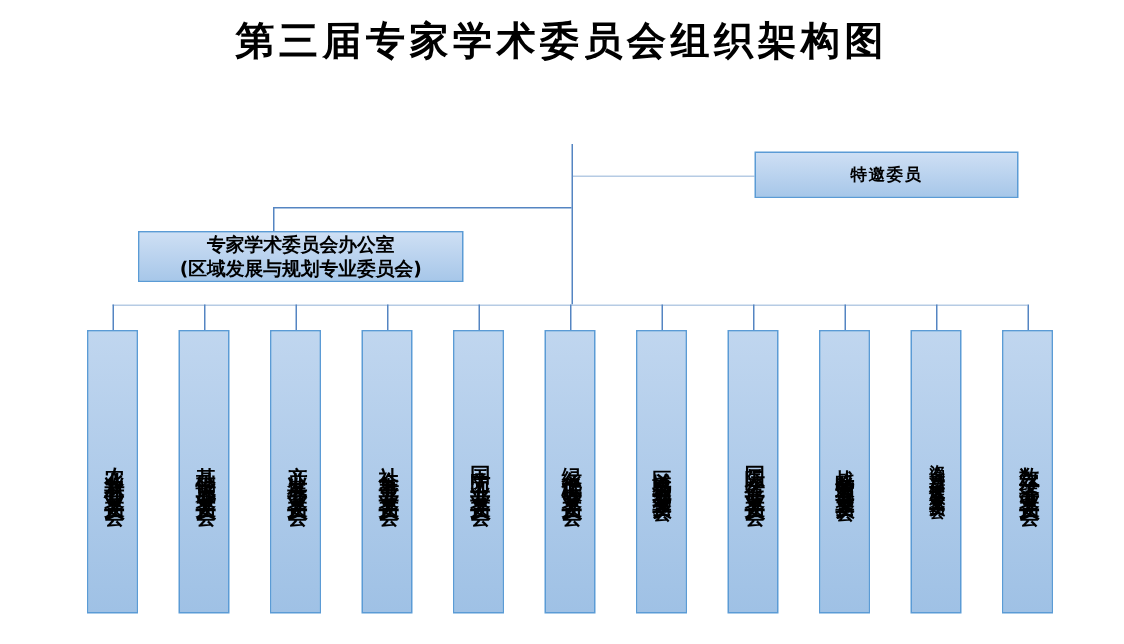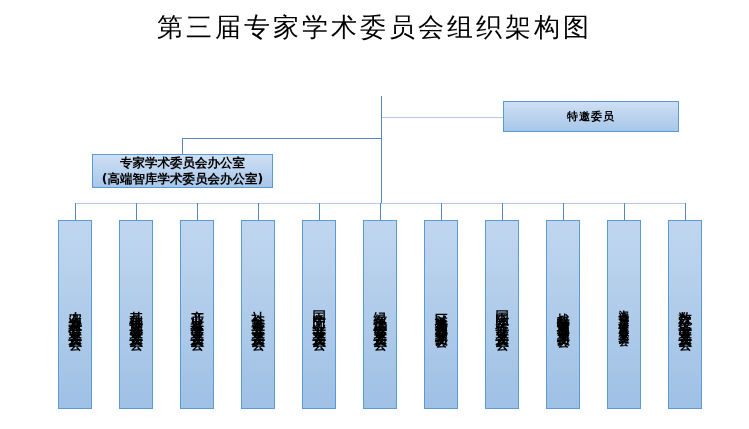--- a/index.html
+++ b/index.html
@@ -6,42 +6,42 @@
   .canvas{
     position:relative;
     width:749px;height:429px;
     background:#ffffff;
     font-family:"DejaVu Sans","Liberation Sans",sans-serif;
     overflow:hidden;
   }
   .title{
     position:absolute;top:10px;left:0;right:0;
     margin:0;text-align:center;
-    font-size:26px;font-weight:400;letter-spacing:3px;
+    font-size:26px;font-weight:700;letter-spacing:3px;
     color:#000;
   }
   .box{
     position:absolute;box-sizing:border-box;
     display:flex;align-items:center;justify-content:center;
     text-align:center;color:#000;font-weight:bold;
   }
   .box.main{
     left:307px;top:61px;width:153px;height:35px;
     background:var(--main-fill);
     border:2px solid var(--main-border);
     font-size:16px;letter-spacing:1px;
   }
   .box.invited{
     left:503px;top:101px;width:176px;height:31px;
     background:linear-gradient(180deg,var(--fill-top),var(--fill-bottom));
     border:1.5px solid var(--box-border);
     font-size:11px;letter-spacing:1px;
   }
   .box.office{
-    left:92px;top:154px;width:181px;height:34px;
+    left:92px;top:154px;width:217px;height:34px;
     background:linear-gradient(180deg,var(--fill-top),var(--fill-bottom));
     border:1.5px solid var(--box-border);
     flex-direction:column;
     font-size:12.5px;line-height:16px;letter-spacing:0px;justify-content:flex-end;
   }
   .box.committee{
     top:220px;width:34px;height:189px;
     background:linear-gradient(180deg,var(--col-fill-top),var(--col-fill-bottom));
     border:1.5px solid var(--box-border);
   }
@@ -75,21 +75,21 @@
   <div class="line v drop-office"></div>
   <div class="line h light bus"></div>
 
 
   <div class="box invited">
     <span>特邀委员</span>
   </div>
 
   <div class="box office">
     <div>专家学术委员会办公室</div>
-    <div>(高端智库学术委员会办公室)</div>
+    <div>(区域发展与规划专业委员会)</div>
   </div>
 
   <div id="committees">
       <div class="line stub" style="left: 75px;"></div>
       <div class="box committee" style="left: 58px;">
         <span class="vtext" style="font-size: 13.5px; letter-spacing: 3.3px;">农业农村专业委员会</span>
       </div>
       <div class="line stub" style="left: 136px;"></div>
       <div class="box committee" style="left: 119px;">
         <span class="vtext" style="font-size: 13.5px; letter-spacing: 3.3px;">基础设施专业委员会</span>

